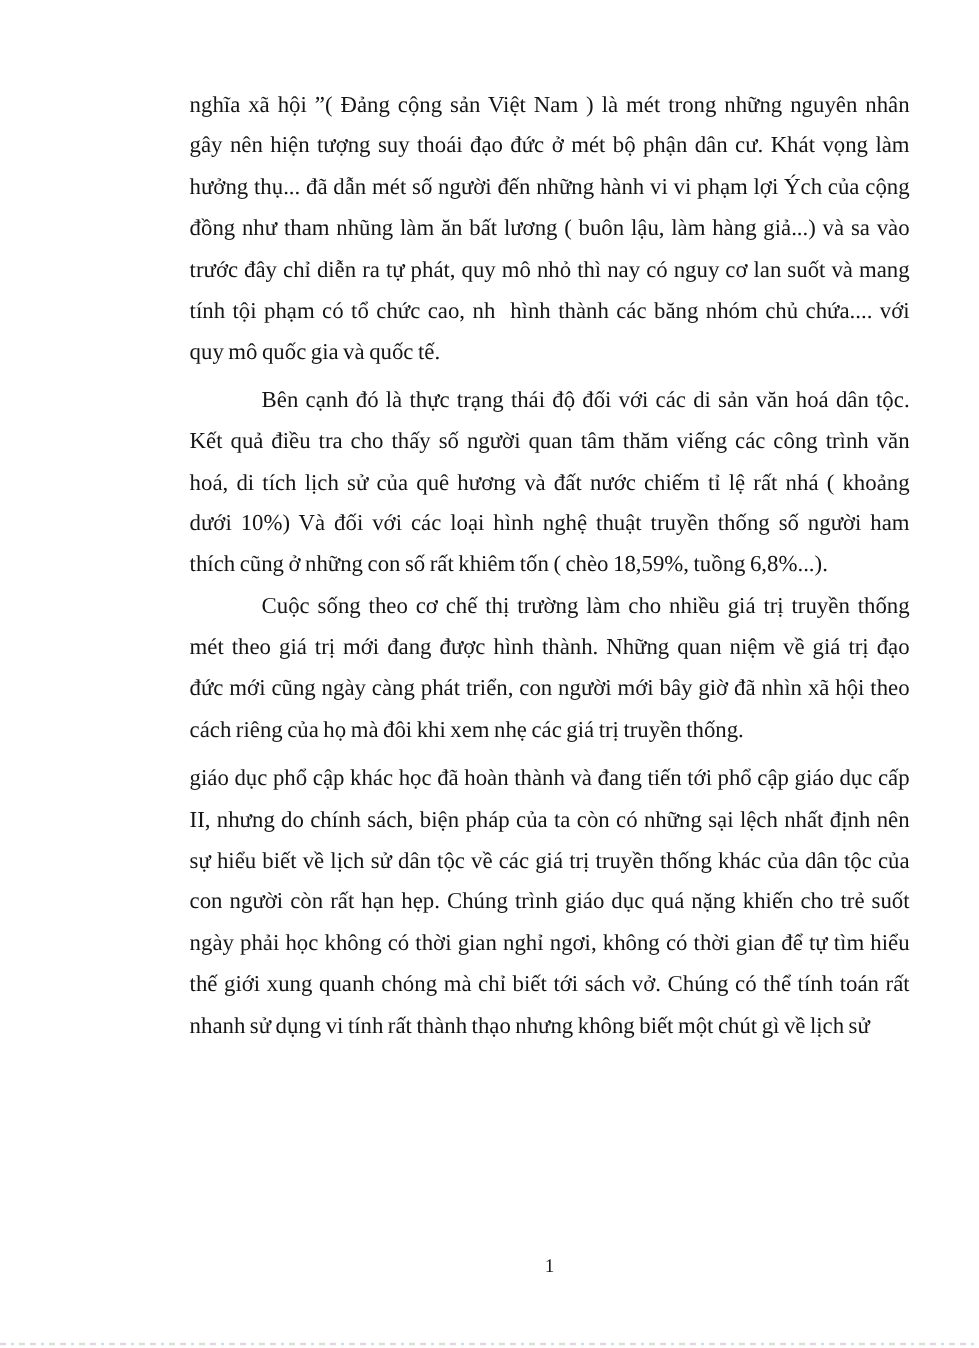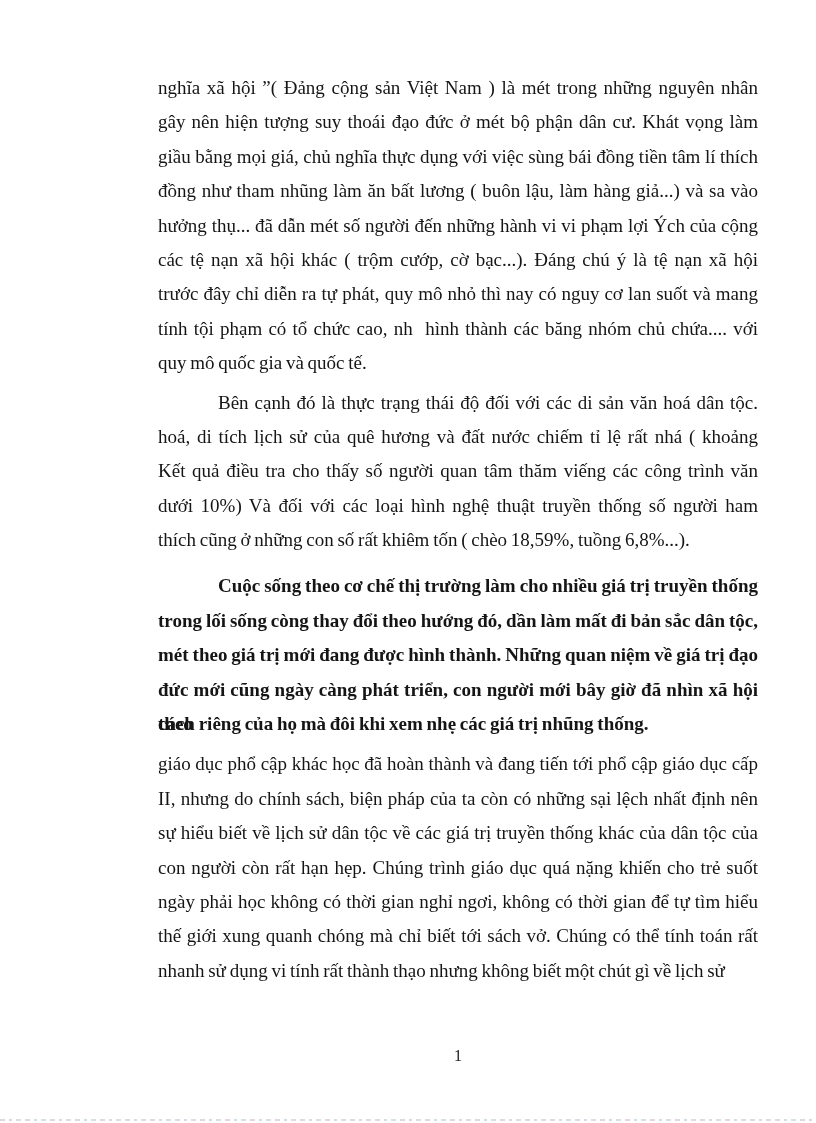--- a/index.html
+++ b/index.html
@@ -55,41 +55,38 @@
   }
 </style>
 </head>
 <body>
 
 <div class="page">
   <div class="text-block" id="text-block">
       <div class="paragraph" style="margin-top: 0px;">
         <div class="line">nghĩa xã hội ”( Đảng cộng sản Việt Nam ) là mét trong những nguyên nhân</div>
         <div class="line">gây nên hiện tượng suy thoái đạo đức ở mét bộ phận dân cư. Khát vọng làm</div>
-        <div class="line">giầu bằng mọi giá, chủ nghĩa thực dụng với việc sùng bái đồng tiền tâm lí thích</div>
+        <div class="line">hưởng thụ... đã dẫn mét số người đến những hành vi vi phạm lợi Ých của cộng</div>
         <div class="line">đồng như tham nhũng làm ăn bất lương ( buôn lậu, làm hàng giả...) và sa vào</div>
-        <div class="line">hưởng thụ... đã dẫn mét số người đến những hành vi vi phạm lợi Ých của cộng</div>
-        <div class="line">các tệ nạn xã hội khác ( trộm cướp, cờ bạc...). Đáng chú ý là tệ nạn xã hội</div>
         <div class="line">trước đây chỉ diễn ra tự phát, quy mô nhỏ thì nay có nguy cơ lan suốt và mang</div>
         <div class="line">tính tội phạm có tổ chức cao, nh&nbsp; hình thành các băng nhóm chủ chứa.... với</div>
         <div class="line last-line">quy mô quốc gia và quốc tế.</div>
       </div>
       <div class="paragraph" style="margin-top: 5px;">
         <div class="line" style="padding-left: 60px;">Bên cạnh đó là thực trạng thái độ đối với các di sản văn hoá dân tộc.</div>
+        <div class="line">Kết quả điều tra cho thấy số người quan tâm thăm viếng các công trình văn</div>
         <div class="line">hoá, di tích lịch sử của quê hương và đất nước chiếm tỉ lệ rất nhá ( khoảng</div>
-        <div class="line">Kết quả điều tra cho thấy số người quan tâm thăm viếng các công trình văn</div>
         <div class="line">dưới 10%) Và đối với các loại hình nghệ thuật truyền thống số người ham</div>
         <div class="line last-line">thích cũng ở những con số rất khiêm tốn ( chèo 18,59%, tuồng 6,8%...).</div>
       </div>
-      <div class="paragraph" style="margin-top: 12px; font-weight: bold;">
+      <div class="paragraph" style="margin-top: 0px;">
         <div class="line" style="padding-left: 60px;">Cuộc sống theo cơ chế thị trường làm cho nhiều giá trị truyền thống</div>
-        <div class="line">trong lối sống còng thay đổi theo hướng đó, dần làm mất đi bản sắc dân tộc,</div>
         <div class="line">mét theo giá trị mới đang được hình thành. Những quan niệm về giá trị đạo</div>
         <div class="line">đức mới cũng ngày càng phát triển, con người mới bây giờ đã nhìn xã hội theo</div>
-        <div class="line last-line">cách riêng của họ mà đôi khi xem nhẹ các giá trị nhũng thống.</div>
+        <div class="line last-line">cách riêng của họ mà đôi khi xem nhẹ các giá trị truyền thống.</div>
       </div>
       <div class="paragraph" style="margin-top: 6px;">
         <div class="line">giáo dục phổ cập khác học đã hoàn thành và đang tiến tới phổ cập giáo dục cấp</div>
         <div class="line">II, nhưng do chính sách, biện pháp của ta còn có những sại lệch nhất định nên</div>
         <div class="line">sự hiểu biết về lịch sử dân tộc về các giá trị truyền thống khác của dân tộc của</div>
         <div class="line">con người còn rất hạn hẹp. Chúng trình giáo dục quá nặng khiến cho trẻ suốt</div>
         <div class="line">ngày phải học không có thời gian nghỉ ngơi, không có thời gian để tự tìm hiểu</div>
         <div class="line">thế giới xung quanh chóng mà chỉ biết tới sách vở. Chúng có thể tính toán rất</div>
         <div class="line last-line">nhanh sử dụng vi tính rất thành thạo nhưng không biết một chút gì về lịch sử</div>
       </div>

